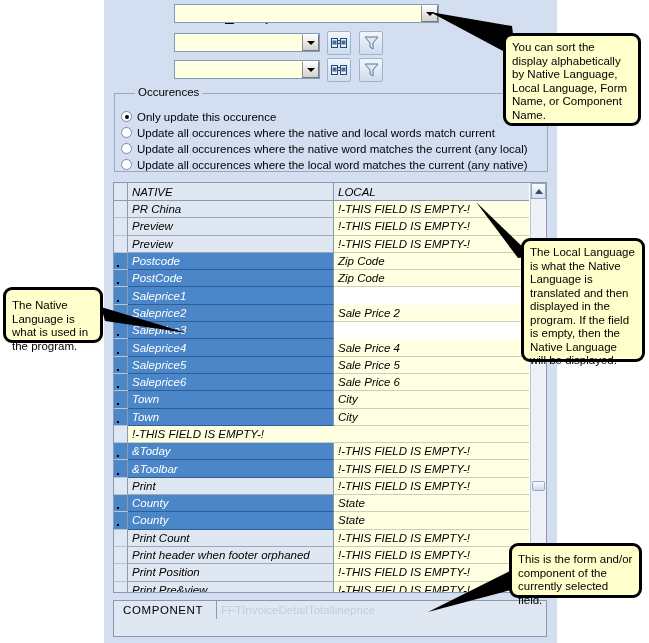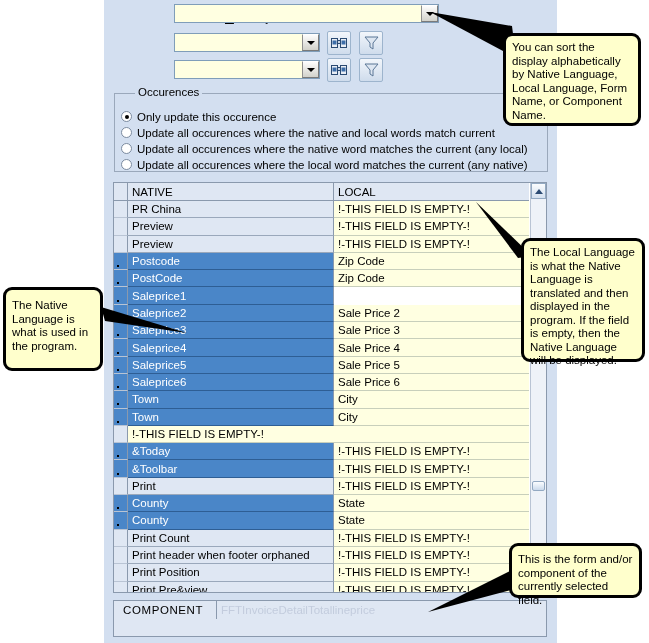--- a/index.html
+++ b/index.html
@@ -63,21 +63,21 @@
     display:flex;align-items:center;justify-content:center;
   }
   .radio.on .rdot:after{content:"";width:4px;height:4px;border-radius:50%;background:#000;}
   .radio span{font-size:11.5px;white-space:nowrap;}
   
   #gridwrap{
     position:absolute;left:113px;top:182px;width:434px;height:411px;
     background:#fff;border:1px solid #8a99ad;box-sizing:border-box;
     overflow:hidden;
   }
-  #gridinner{position:absolute;left:0;top:0;right:17px;top:0;bottom:0;}
+  #gridinner{position:absolute;left:0;top:0;right:17px;top:0;bottom:0;font-style:italic;}
   .ghead{
     display:flex;height:18px;background:#dfe7f3;
     border-bottom:1px solid #8a99ad;box-sizing:border-box;
   }
   .ghead .gh-gutter{width:14px;border-right:1px solid #8a99ad;box-sizing:border-box;}
   .ghead .gh-c1{width:206px;border-right:1px solid #8a99ad;box-sizing:border-box;padding-left:4px;
     display:flex;align-items:center;font-size:11.5px;}
   .ghead .gh-c2{flex:1;padding-left:4px;display:flex;align-items:center;font-size:11.5px;}
   .grow{display:flex;height:17.3px;box-sizing:border-box;}
   .grow .gut{
@@ -266,21 +266,20 @@
           <div class="c1">Saleprice1</div>
         </div>
         <div class="grow sel">
           <div class="gut"></div>
           <div class="c1">Saleprice2</div>
           <div class="c2">Sale Price 2</div>
         </div>
         <div class="grow sel">
           <div class="gut"></div>
           <div class="c1">Saleprice3</div>
-          <div class="c2">Sale Price 3</div>
         </div>
         <div class="grow sel">
           <div class="gut"></div>
           <div class="c1">Saleprice4</div>
           <div class="c2">Sale Price 4</div>
         </div>
         <div class="grow sel">
           <div class="gut"></div>
           <div class="c1">Saleprice5</div>
           <div class="c2">Sale Price 5</div>
@@ -367,21 +366,21 @@
 </div>
 
 <svg class="ctail" style="left:424px;top:6px;width:100px;height:60px;">
   <path d="M6 6 L92 52 L88 20 Z" fill="#000"></path>
 </svg>
 <div class="callout" style="left:503px;top:33px;width:138px;height:93px;">You can sort the display alphabetically by Native Language, Local Language, Form Name, or Component Name.</div>
 
 <svg class="ctail" style="left:55px;top:295px;width:140px;height:45px;">
   <path d="M132 38 L46 12 L50 26 Z" fill="#000"></path>
 </svg>
-<div class="callout" style="left:3px;top:287px;width:100px;height:84px;padding-top:9px;">The Native Language is what is used in the program.</div>
+<div class="callout" style="left:3px;top:287px;width:100px;height:56px;padding-top:9px;">The Native Language is what is used in the program.</div>
 
 <svg class="ctail" style="left:470px;top:198px;width:110px;height:70px;">
   <path d="M6 4 L62 58 L48 60 Z" fill="#000"></path>
 </svg>
 <div class="callout" style="left:521px;top:238px;width:124px;height:124px;">The Local Language is what the Native Language is translated and then displayed in the program. If the field is empty, then the Native Language will be displayed.</div>
 
 <svg class="ctail" style="left:420px;top:560px;width:130px;height:60px;">
   <path d="M8 52 L96 8 L98 28 Z" fill="#000"></path>
 </svg>
 <div class="callout" style="left:509px;top:543px;width:133px;height:55px;padding-top:7px;">This is the form and/or component of the currently selected field.</div>

